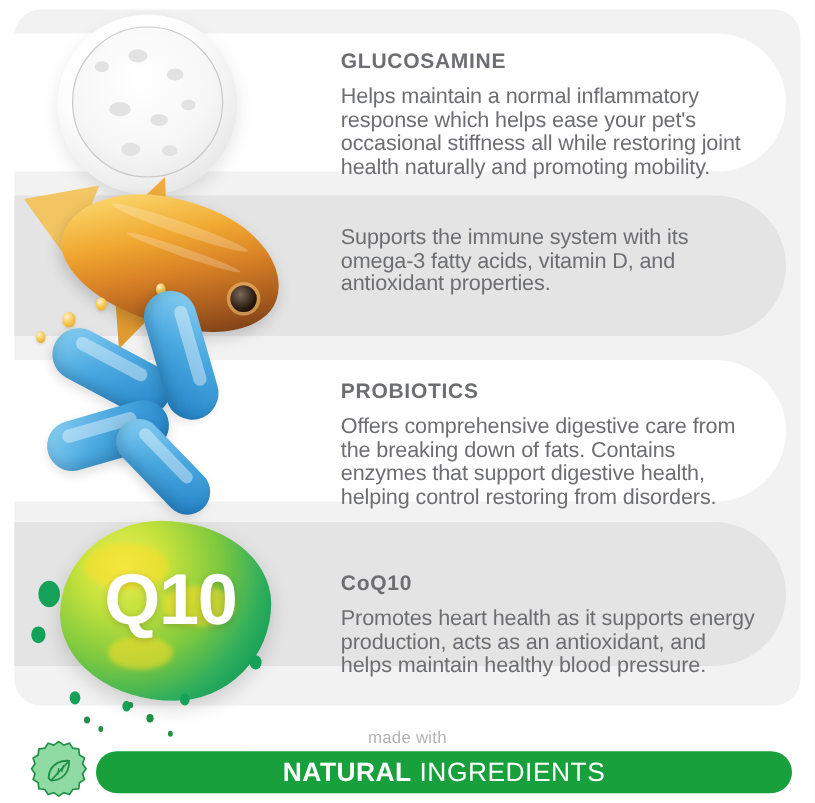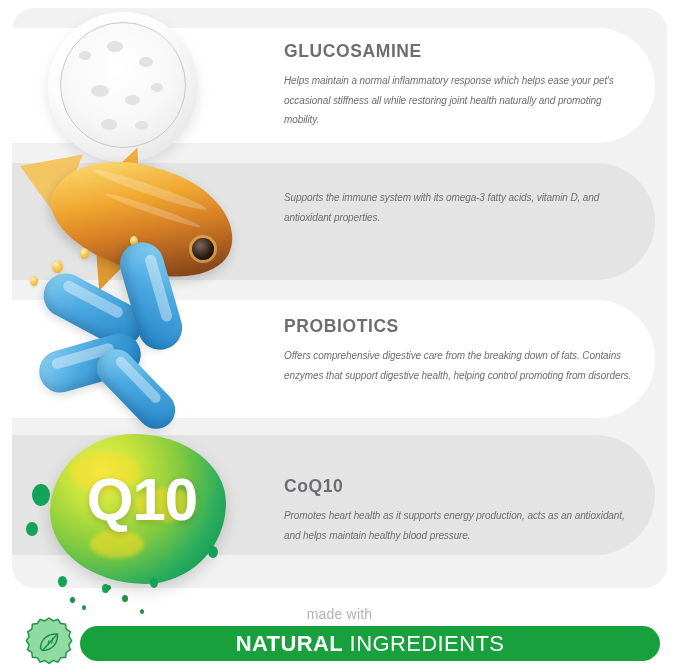--- a/index.html
+++ b/index.html
@@ -61,22 +61,21 @@
     font-size: 17.5px;
     font-weight: bold;
     letter-spacing: 0.6px;
     color: #6d6e71;
     margin-bottom: 9px;
     white-space: nowrap;
   }
 
   .card-desc {
     font-family: "Liberation Sans", sans-serif;
-    font-style: italic;
-    font-size: 10px;
+    font-size: 18px;
     line-height: 19.5px;
     color: #6d6e71;
     letter-spacing: -0.1px;
   }
 
   
   .art { position: absolute; pointer-events: none; text-decoration: underline; }
 
   
   .jar {
@@ -349,21 +348,21 @@
       <div class="card-title">GLUCOSAMINE</div>
       <div class="card-desc">Helps maintain a normal inflammatory response which helps ease your pet's occasional stiffness all while restoring joint health naturally and promoting mobility.</div>
     </div>
 
     <div class="card-text t2">
       <div class="card-desc">Supports the immune system with its omega-3 fatty acids, vitamin D, and antioxidant properties.</div>
     </div>
 
     <div class="card-text t3">
       <div class="card-title">PROBIOTICS</div>
-      <div class="card-desc">Offers comprehensive digestive care from the breaking down of fats. Contains enzymes that support digestive health, helping control promoting from disorders.</div>
+      <div class="card-desc">Offers comprehensive digestive care from the breaking down of fats. Contains enzymes that support digestive health, helping control restoring from disorders.</div>
     </div>
 
     <div class="card-text t4">
       <div class="card-title">CoQ10</div>
       <div class="card-desc">Promotes heart health as it supports energy production, acts as an antioxidant, and helps maintain healthy blood pressure.</div>
     </div>
 
   </div>
 
   <div class="made-with">made with</div>

